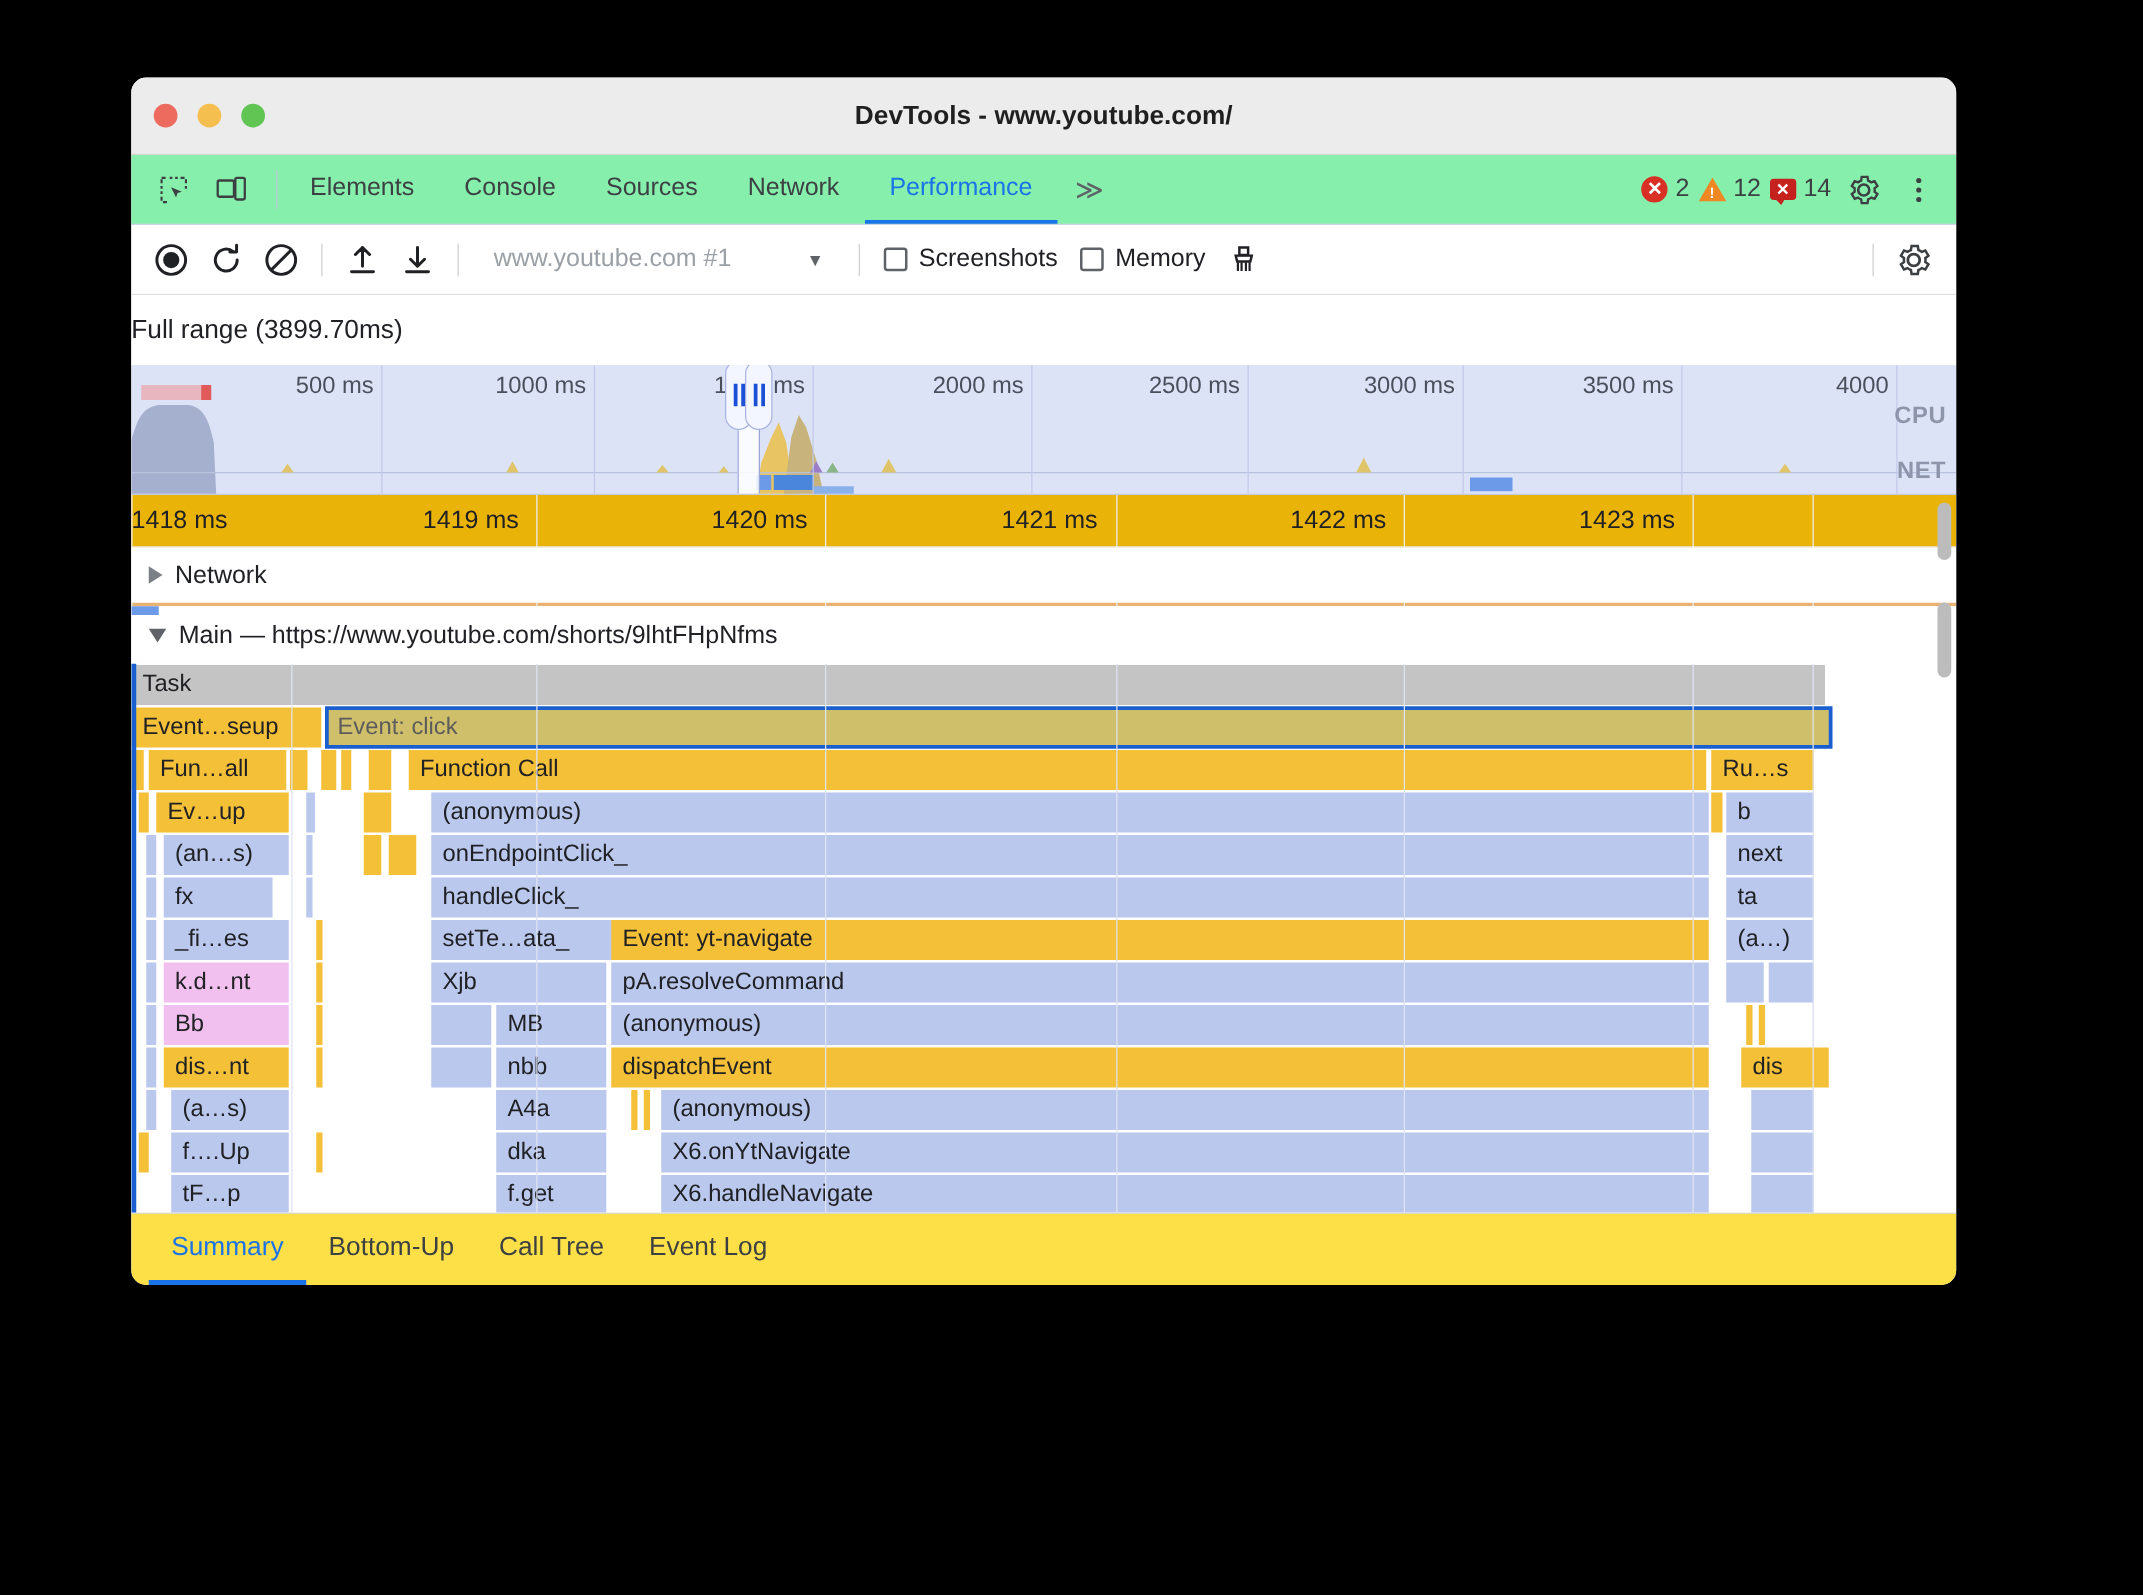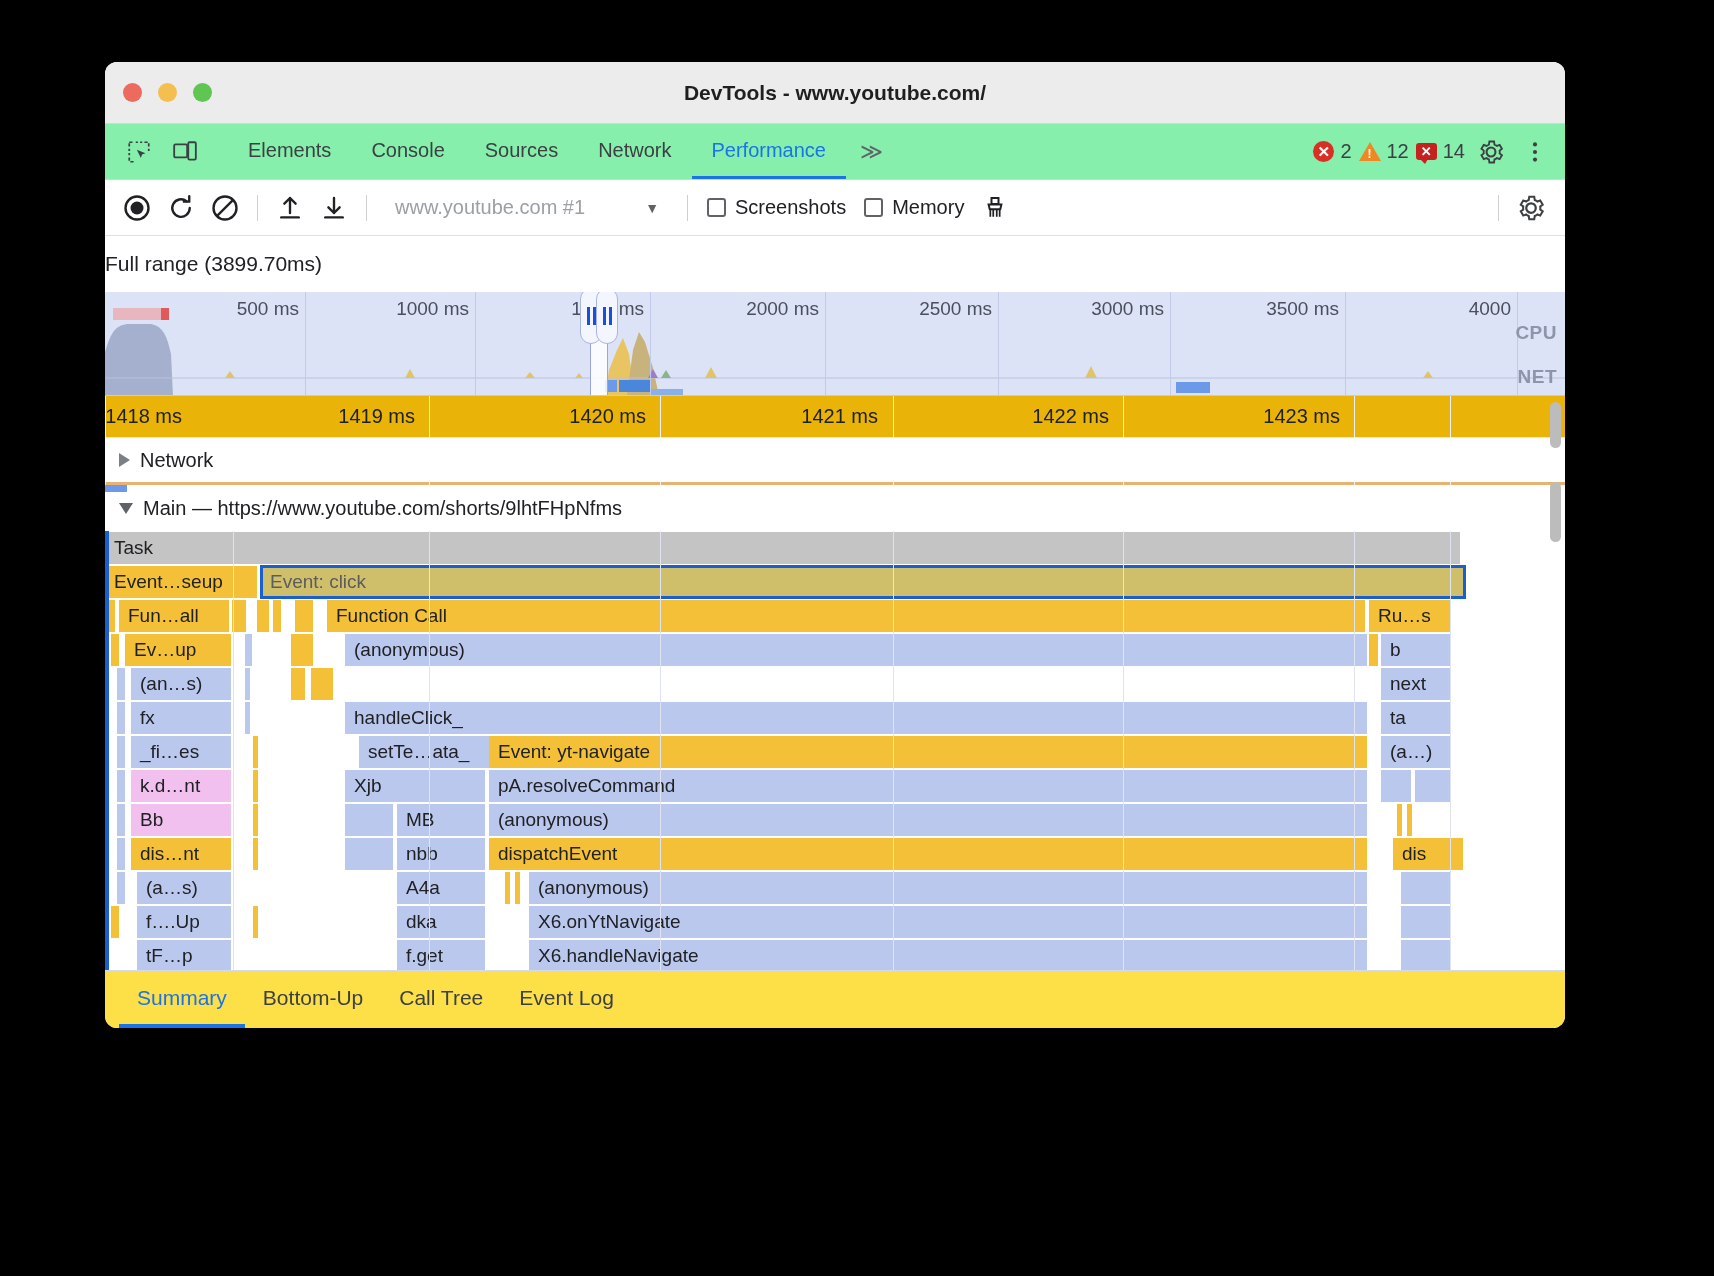--- a/index.html
+++ b/index.html
@@ -482,34 +482,35 @@
             <div class="bar blue" style="left: 240px; width: 1022px;">(anonymous)</div>
             <div class="bar js noLabel" style="left: 1264px; width: 9px;"></div>
             <div class="bar blue" style="left: 1276px; width: 70px;">b</div>
           </div>
           <div class="row">
             <div class="bar blue noLabel" style="left: 12px; width: 8px;"></div>
             <div class="bar blue" style="left: 26px; width: 100px;">(an…s)</div>
             <div class="bar blue noLabel" style="left: 140px; width: 5px;"></div>
             <div class="bar js noLabel" style="left: 186px; width: 14px;"></div>
             <div class="bar js noLabel" style="left: 206px; width: 22px;"></div>
+            <div class="bar blue" style="left: 240px; width: 1022px;">onEndpointClick_</div>
             <div class="bar blue" style="left: 1276px; width: 70px;">next</div>
           </div>
           <div class="row">
             <div class="bar blue noLabel" style="left: 12px; width: 8px;"></div>
-            <div class="bar blue" style="left: 26px; width: 100px;">fx</div>
+            <div class="bar blue" style="left: 26px; width: 87px;">fx</div>
             <div class="bar blue noLabel" style="left: 140px; width: 5px;"></div>
             <div class="bar blue" style="left: 240px; width: 1022px;">handleClick_</div>
             <div class="bar blue" style="left: 1276px; width: 70px;">ta</div>
           </div>
           <div class="row">
             <div class="bar blue noLabel" style="left: 12px; width: 8px;"></div>
             <div class="bar blue" style="left: 26px; width: 100px;">_fi…es</div>
             <div class="bar js noLabel" style="left: 148px; width: 5px;"></div>
-            <div class="bar blue" style="left: 240px; width: 168px; margin-left: 14px;">setTe…ata_</div>
+            <div class="bar blue" style="left: 240px; width: 168px;">setTe…ata_</div>
             <div class="bar js" style="left: 384px; width: 878px;">Event: yt-navigate</div>
             <div class="bar blue" style="left: 1276px; width: 70px;">(a…)</div>
           </div>
           <div class="row">
             <div class="bar blue noLabel" style="left: 12px; width: 8px;"></div>
             <div class="bar pink" style="left: 26px; width: 100px;">k.d…nt</div>
             <div class="bar js noLabel" style="left: 148px; width: 5px;"></div>
             <div class="bar blue" style="left: 240px; width: 140px;">Xjb</div>
             <div class="bar blue" style="left: 384px; width: 878px;">pA.resolveCommand</div>
             <div class="bar blue noLabel" style="left: 1276px; width: 30px;"></div>

